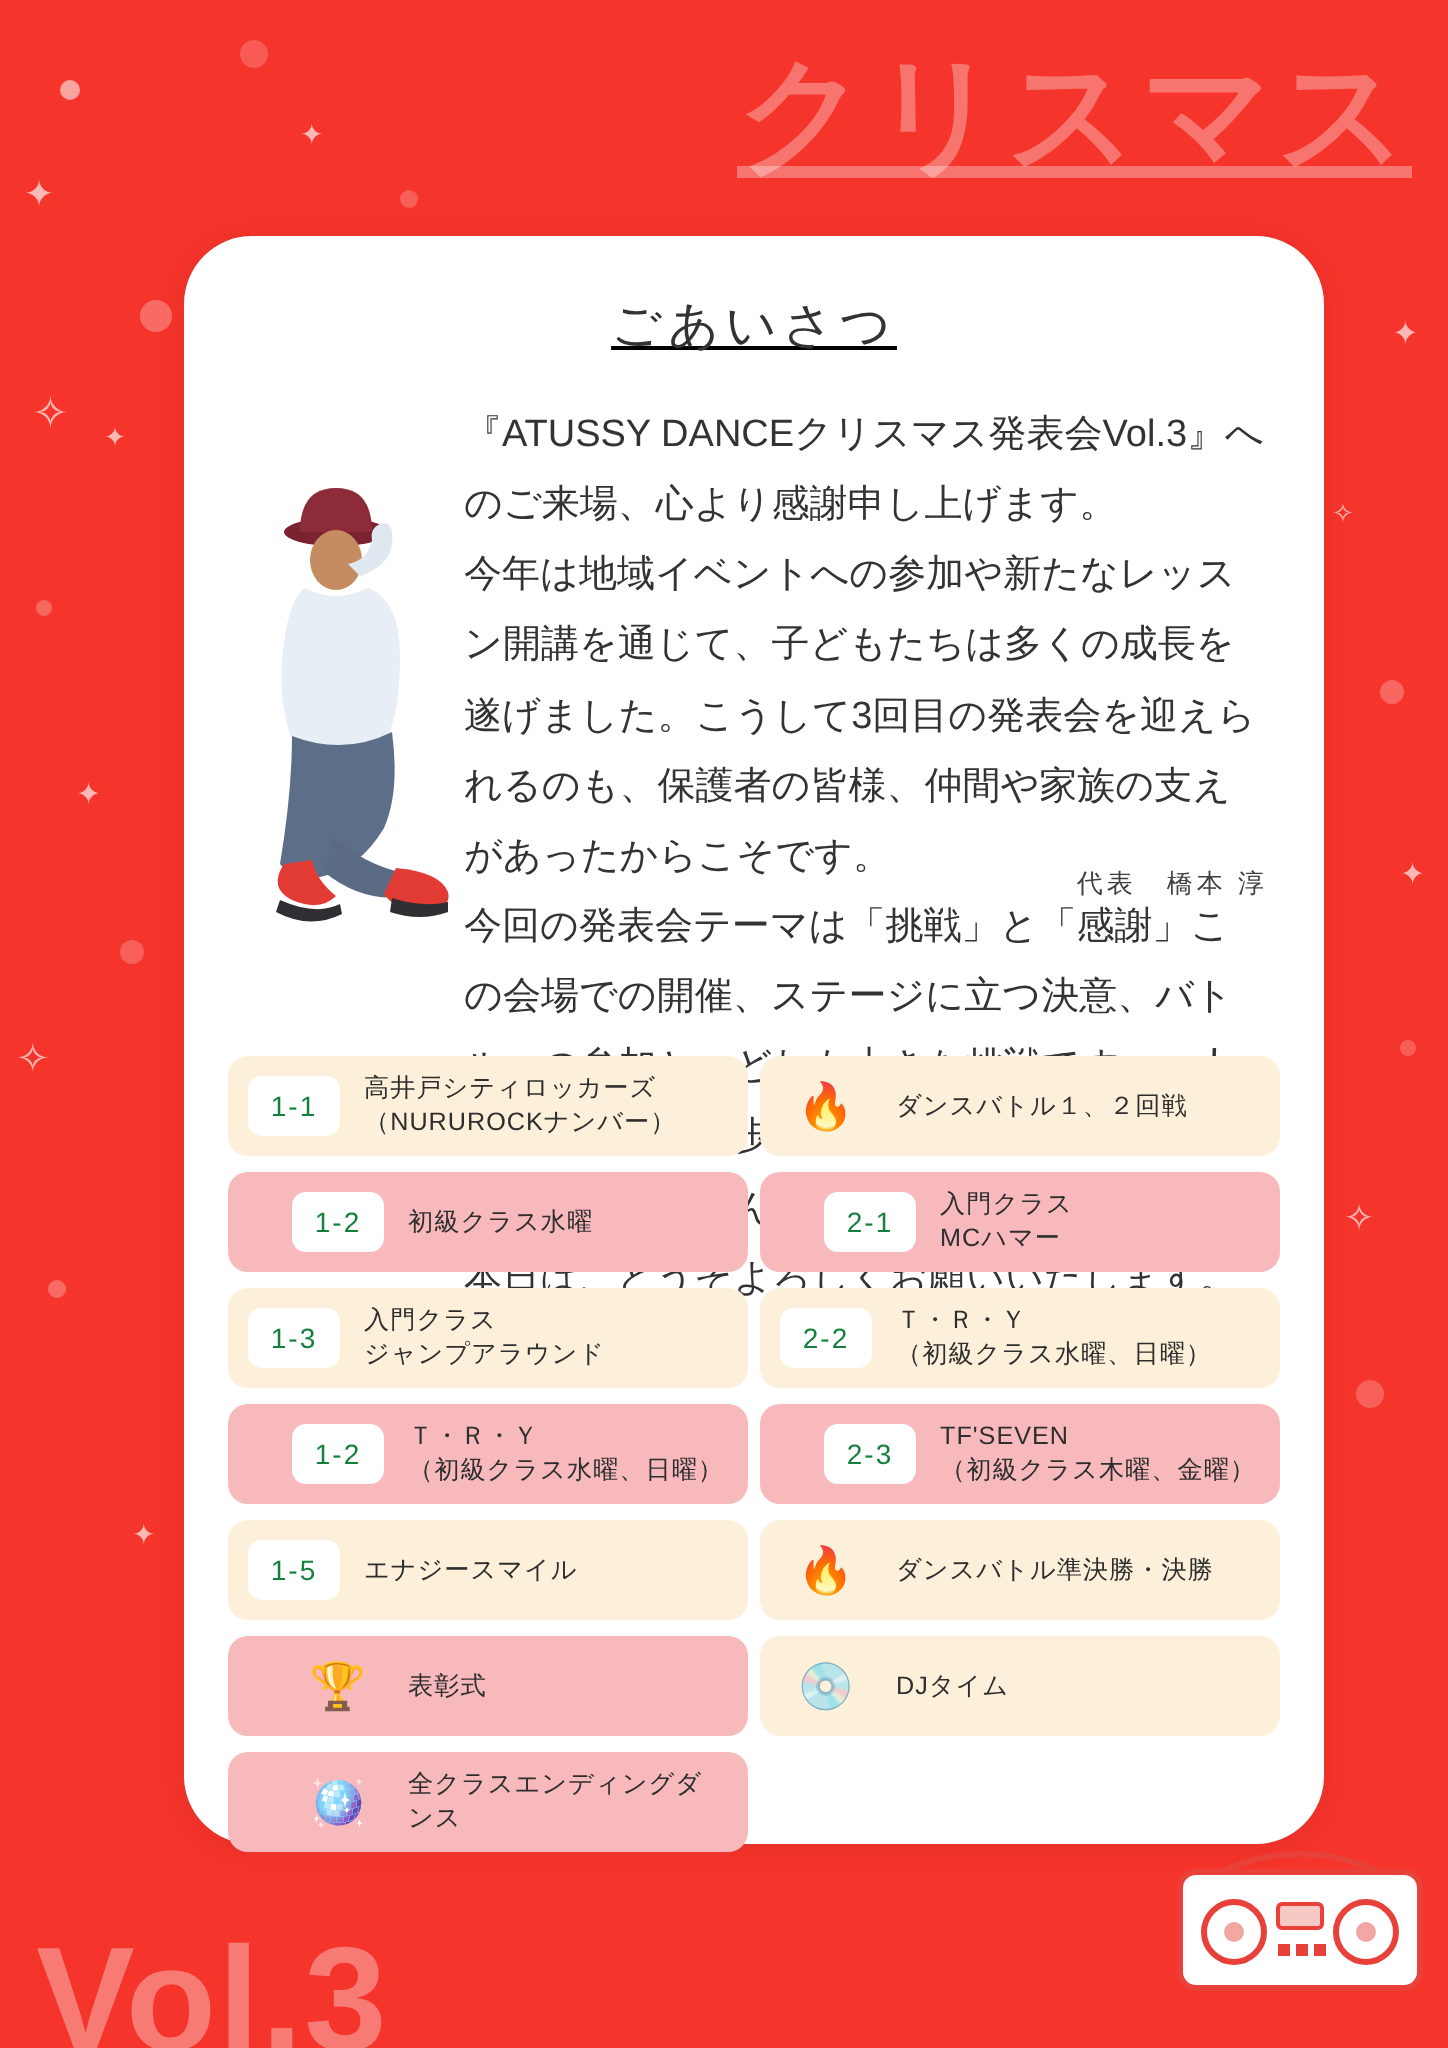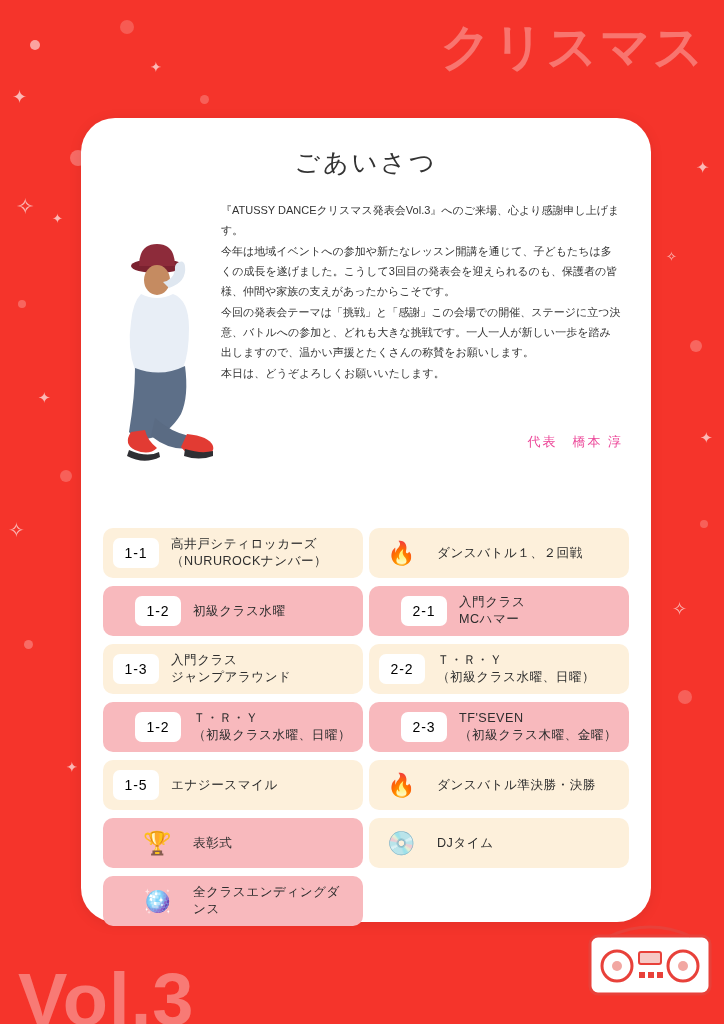--- a/index.html
+++ b/index.html
@@ -31,74 +31,76 @@
     color: rgba(255,255,255,0.65);
     font-size: 18px;
     line-height: 1;
     pointer-events: none;
     user-select: none;
   }
   .bg-title {
     position: absolute;
     top: 14px;
     right: 18px;
-    font-size: 50px;
+    font-size: 64px;
     font-weight: bold;
     letter-spacing: 2px;
     color: rgba(255,255,255,0.32);
     white-space: nowrap;
     user-select: none;
+    text-decoration: underline;
   }
   .bg-vol {
     position: absolute;
     left: 18px;
     bottom: -18px;
     font-size: 74px;
     font-weight: bold;
     color: rgba(255,255,255,0.35);
     letter-spacing: 1px;
     user-select: none;
   }
   .card {
     position: absolute;
-    left: 81px;
+    left: 92px;
     top: 118px;
     width: 570px;
     height: 804px;
     background: #ffffff;
     border-radius: 34px;
     box-shadow: 0 2px 14px rgba(0,0,0,0.08);
+    text-decoration: underline;
   }
   .greeting-title {
     text-align: center;
     font-size: 25px;
     color: #333;
     margin-top: 28px;
     letter-spacing: 3px;
     font-weight: normal;
   }
   .greeting-body {
     position: absolute;
     left: 140px;
     top: 82px;
     width: 400px;
-    font-size: 11px;
+    font-size: 19px;
     line-height: 1.85;
     color: #333;
   }
   .greeting-body p {
     margin: 0 0 0 0;
     text-indent: 0;
   }
   .sign {
     position: absolute;
     right: 28px;
     top: 315px;
     font-size: 13px;
-    color: #ec4899;
+    color: #404040;
     letter-spacing: 2px;
   }
   
   .dancer {
     position: absolute;
     left: 14px;
     top: 100px;
     width: 130px;
     height: 320px;
   }
@@ -136,21 +138,21 @@
   .num {
     flex: 0 0 auto;
     width: 46px;
     height: 30px;
     background: #ffffff;
     border-radius: 7px;
     display: flex;
     align-items: center;
     justify-content: center;
     font-size: 14px;
-    color: #000000;
+    color: #15803d;
     margin-right: 12px;
     letter-spacing: 1px;
   }
   .emoji-badge {
     flex: 0 0 auto;
     width: 46px;
     height: 34px;
     display: flex;
     align-items: center;
     justify-content: center;

